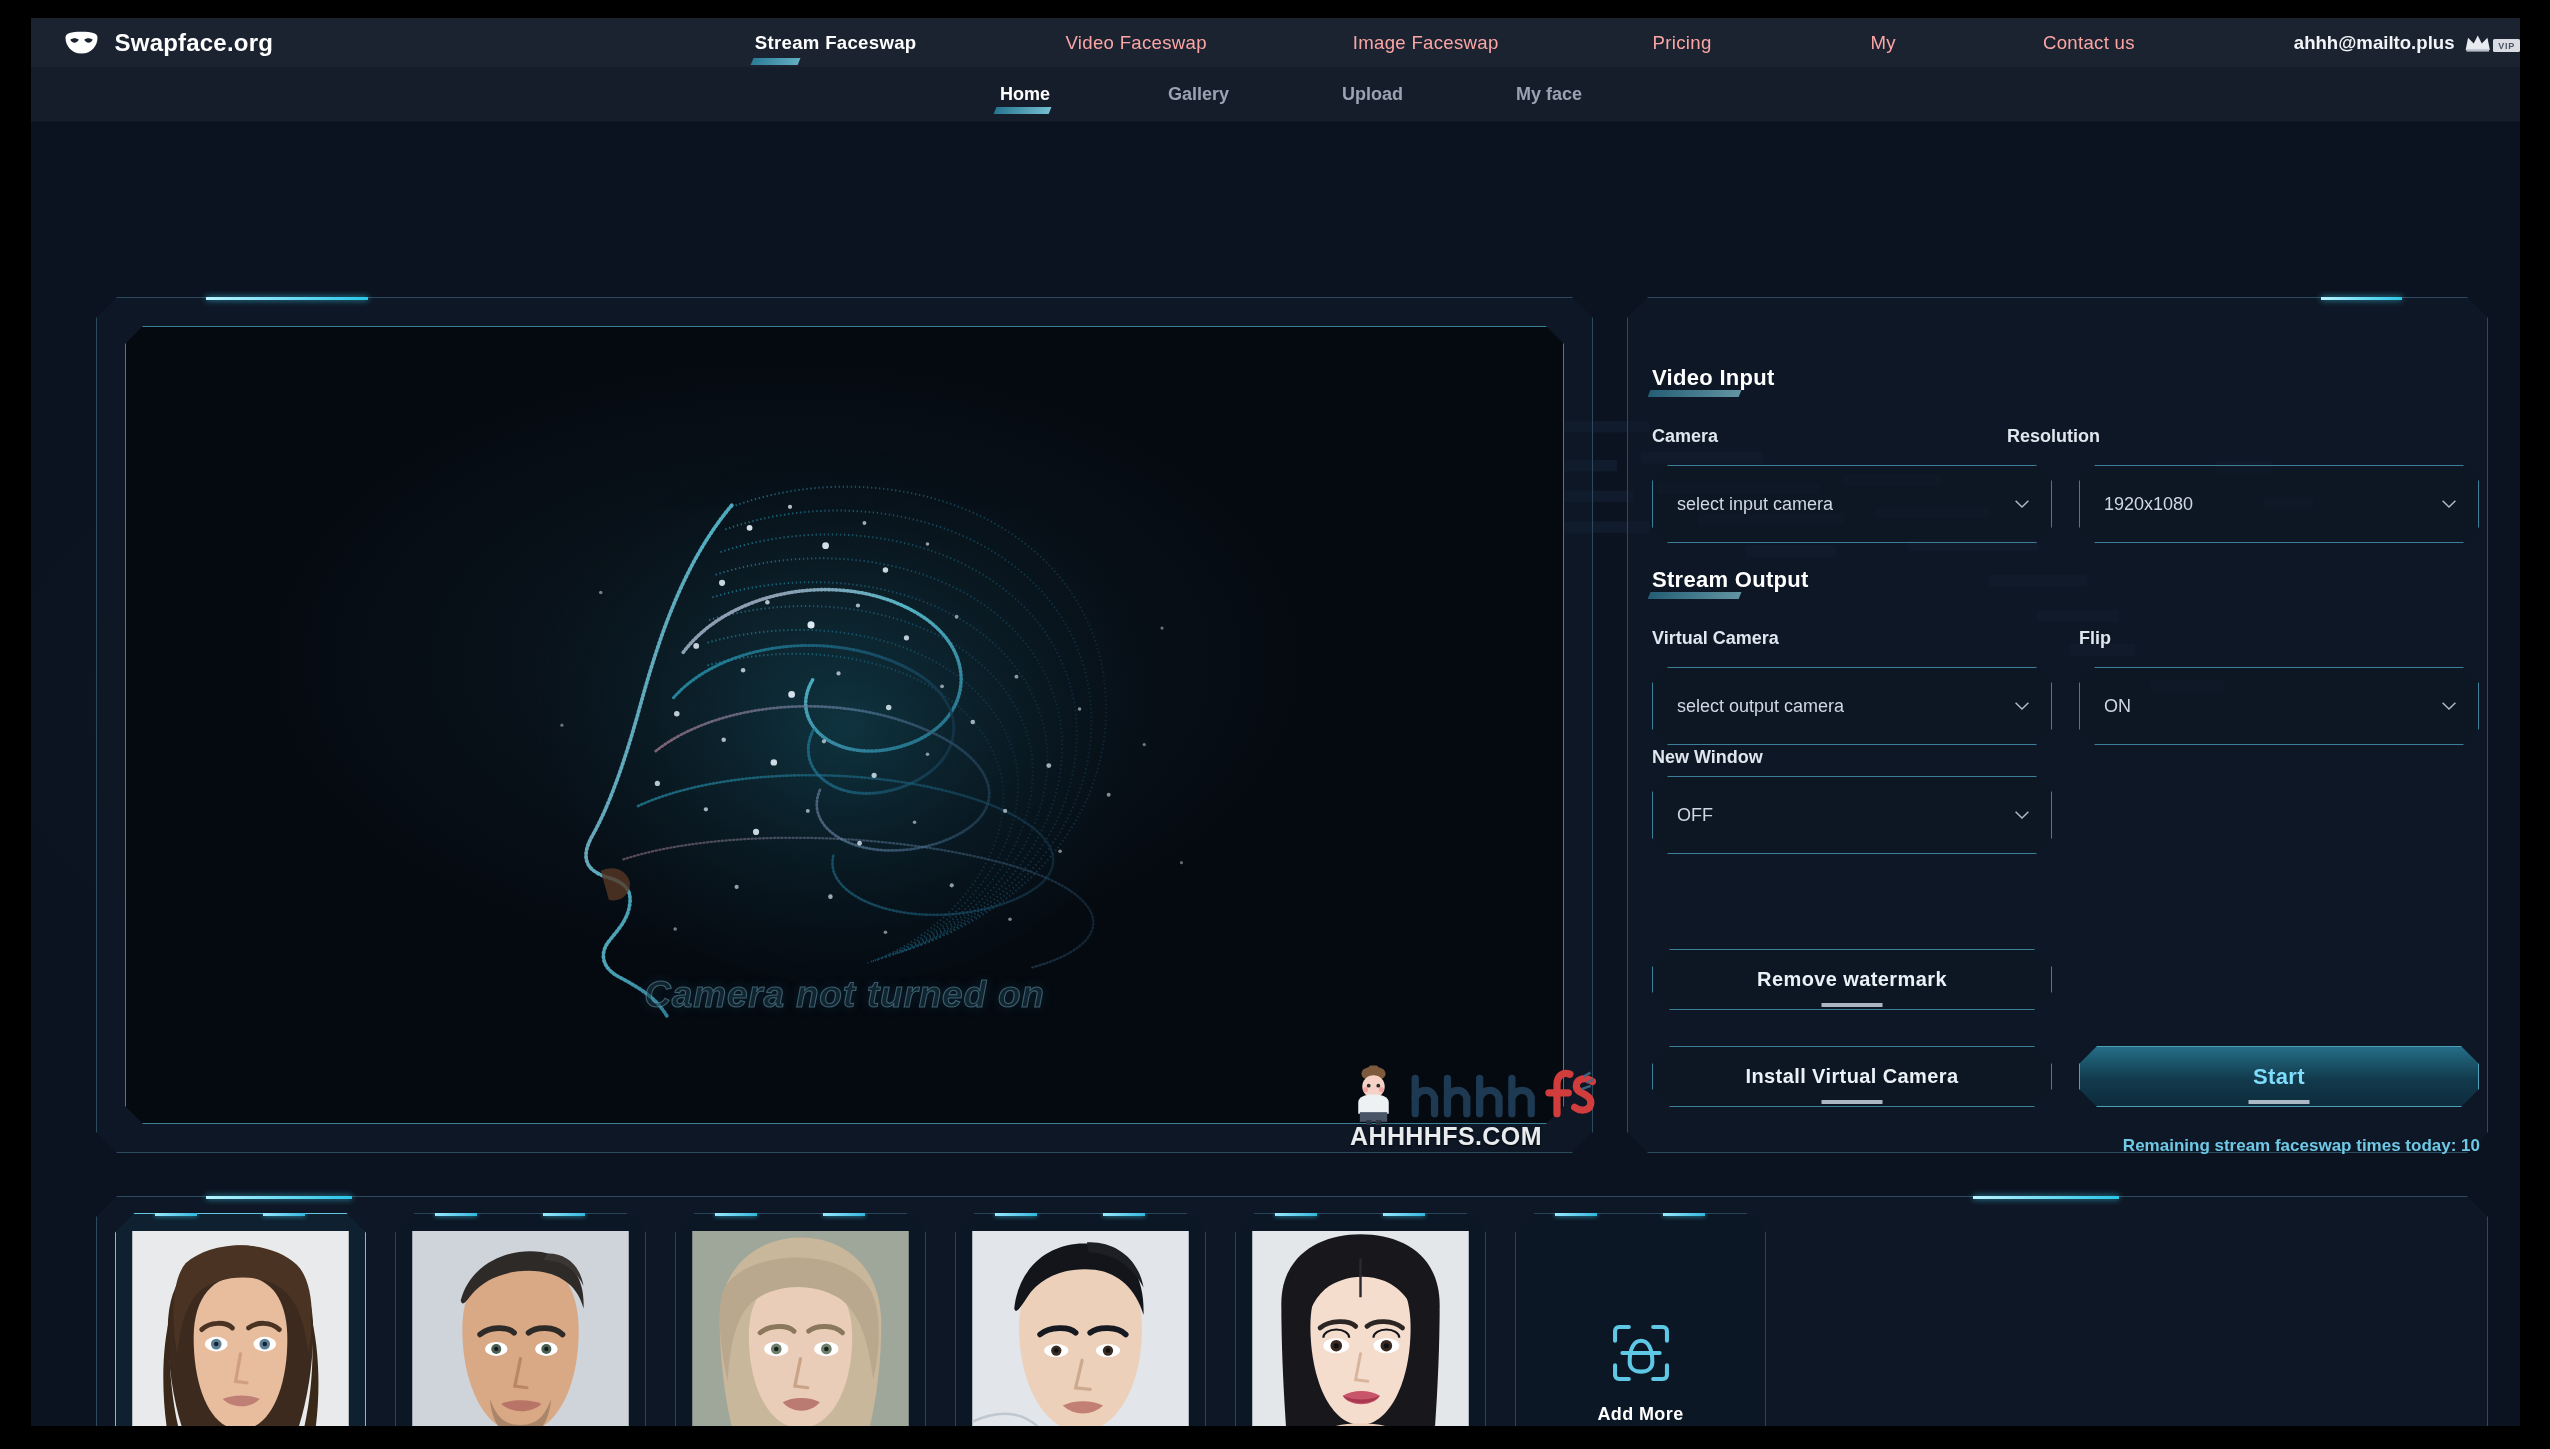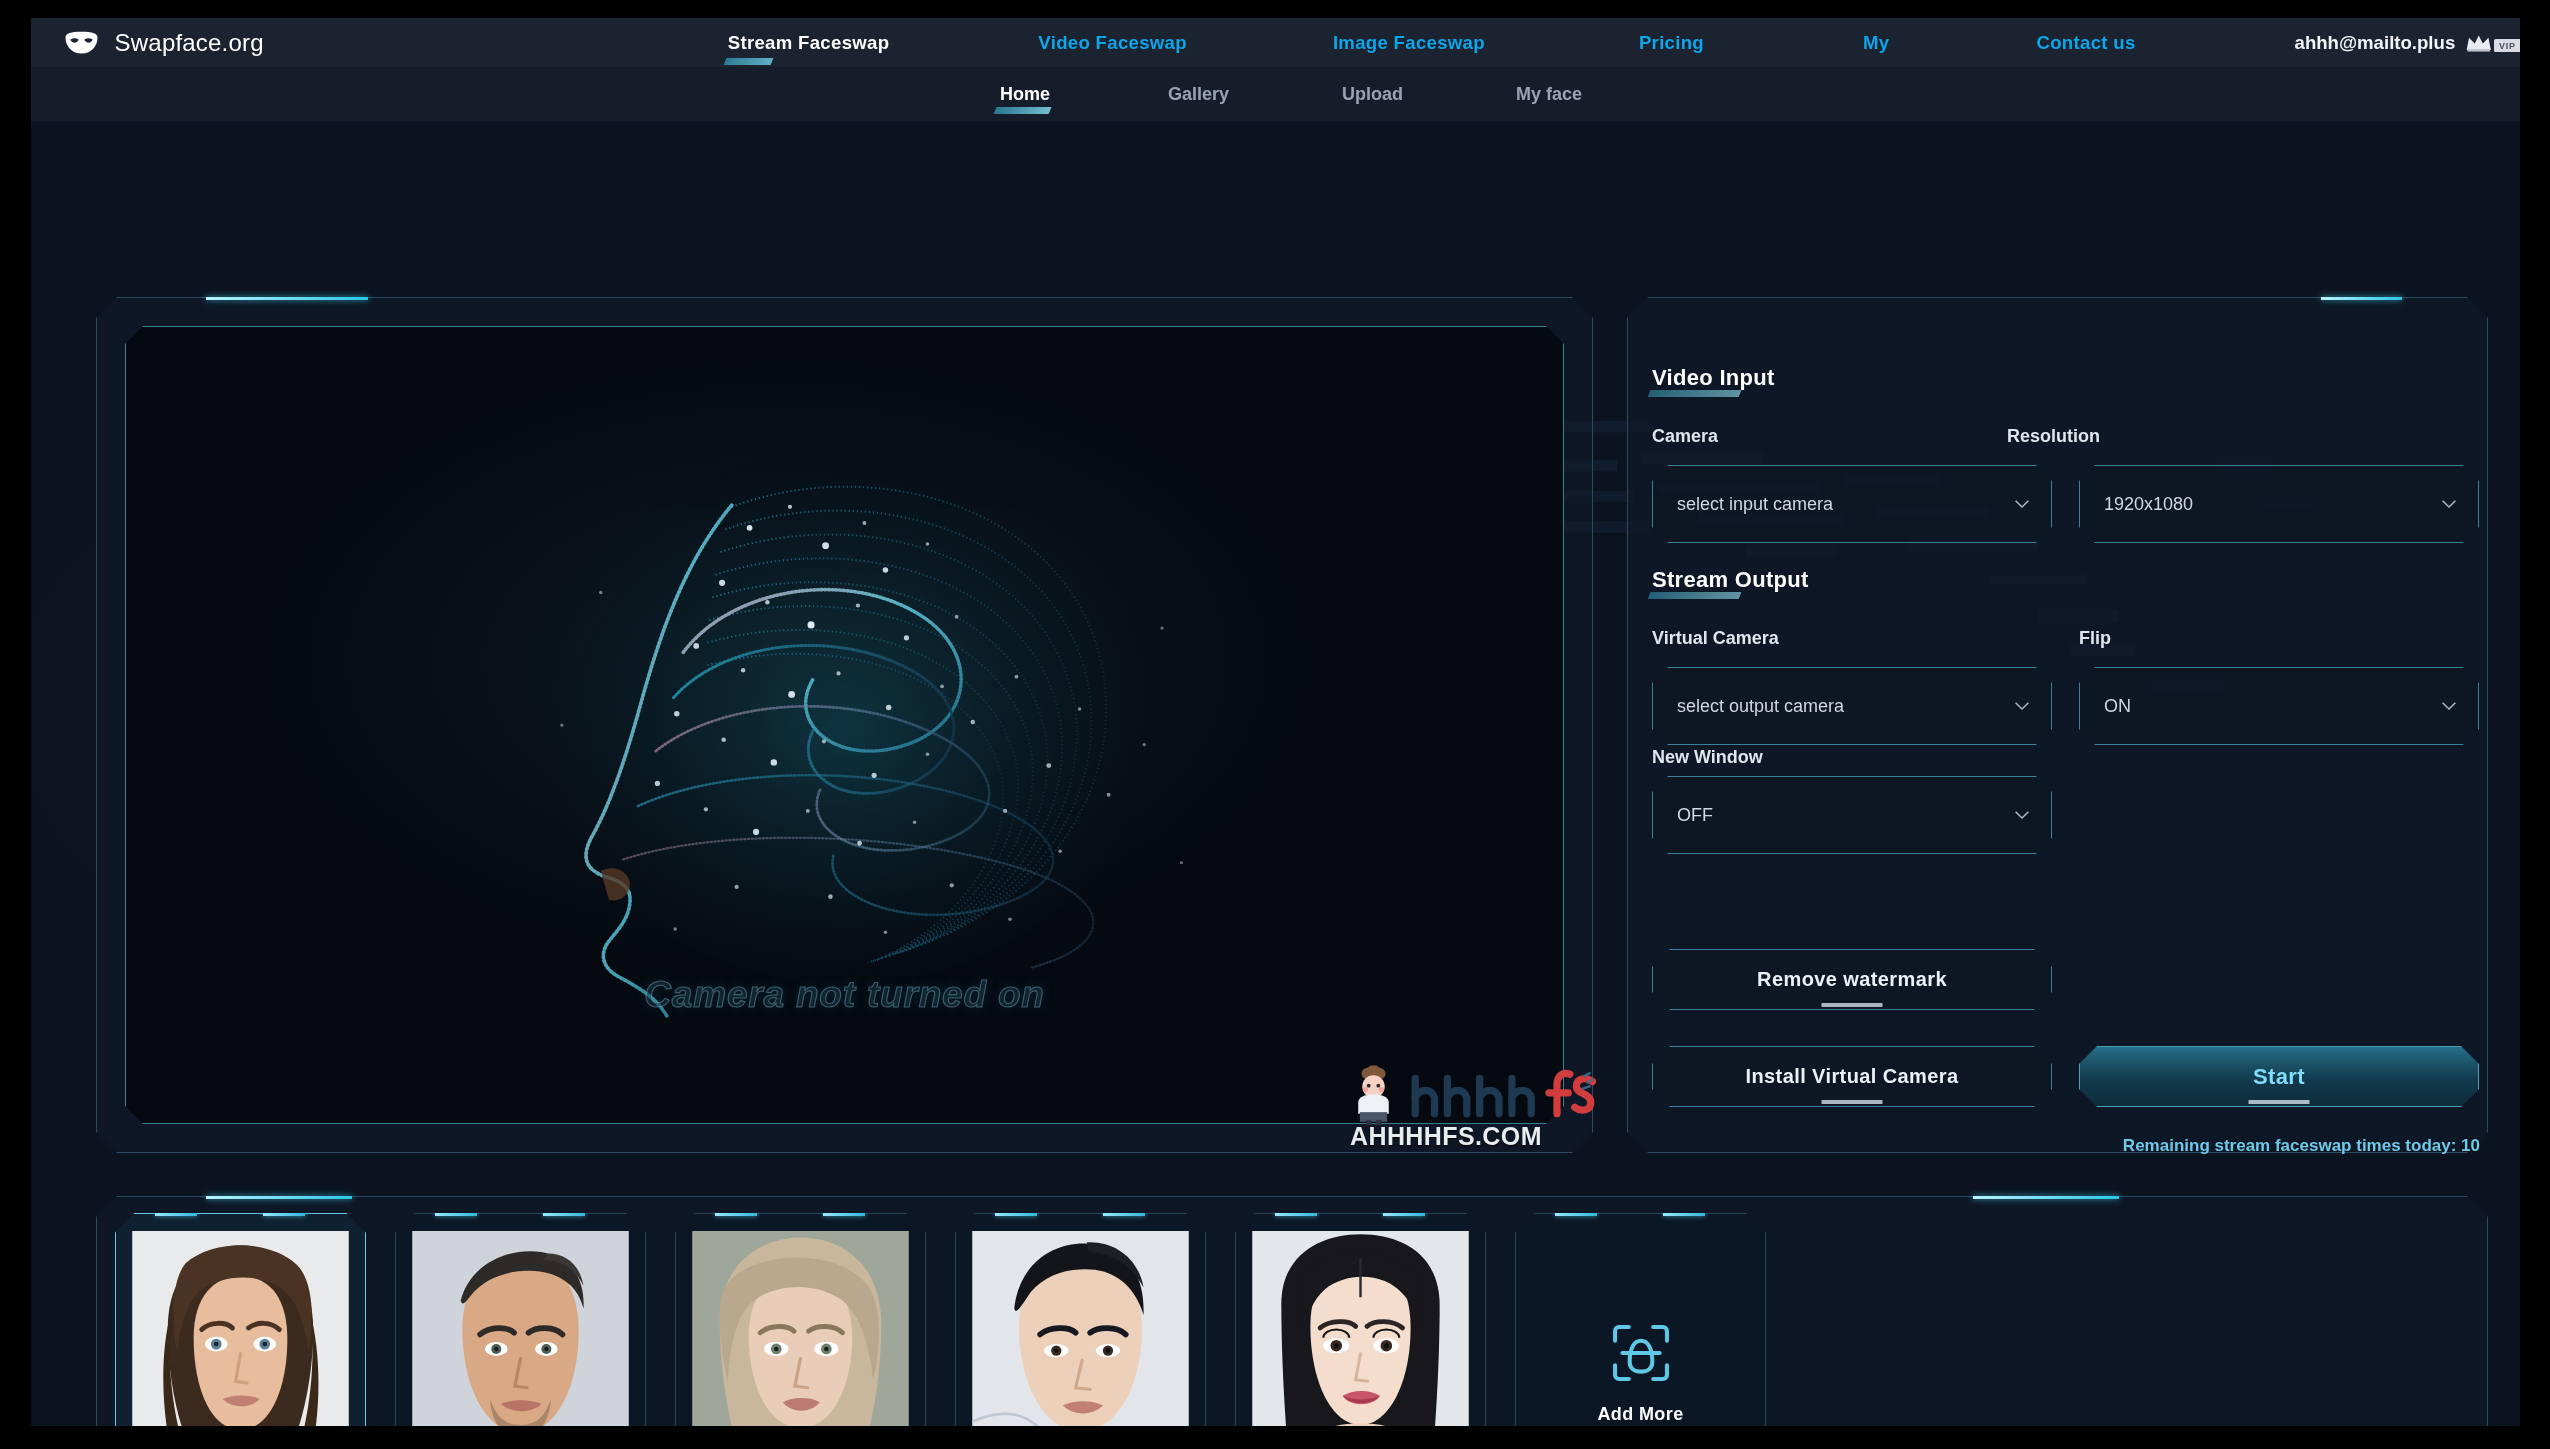--- a/index.html
+++ b/index.html
@@ -26,26 +26,26 @@
     background: #1b2330;
     display: flex;
     align-items: center;
   }
   #brand {
     display: flex; align-items: center; gap: 14.6px;
     margin-left: 32px; width: 421px;
   }
   #brand-mask-icon { width: 37px; height: 24px; display:block; }
   #brand-name {
-    color: #fff; font-size: 24px; font-weight: 400; letter-spacing: 0.2px;
+    color: #fff; font-size: 24px; font-weight: 700; letter-spacing: 0.2px;
   }
   #main-nav { display: flex; align-items: center; flex: 1; }
   .nav-item {
     position: relative;
-    color: #0ea5e9; font-size: 18.6px; font-weight: 700;
+    color: #fca5a5; font-size: 18.6px; font-weight: 400;
     padding: 6.5px 0; letter-spacing: 0.3px;
     white-space: nowrap; cursor: pointer;
   }
   .nav-item.active { color: #ffffff; font-weight: 700; }
   .nav-item.active::after {
     content:""; position:absolute; left:-3.2px; bottom:-5.7px;
     width: 47px; height: 7.3px;
     background: linear-gradient(90deg,#2e8ba8,#6fc6dc);
     transform: skewX(-22deg); opacity:.85;
   }

